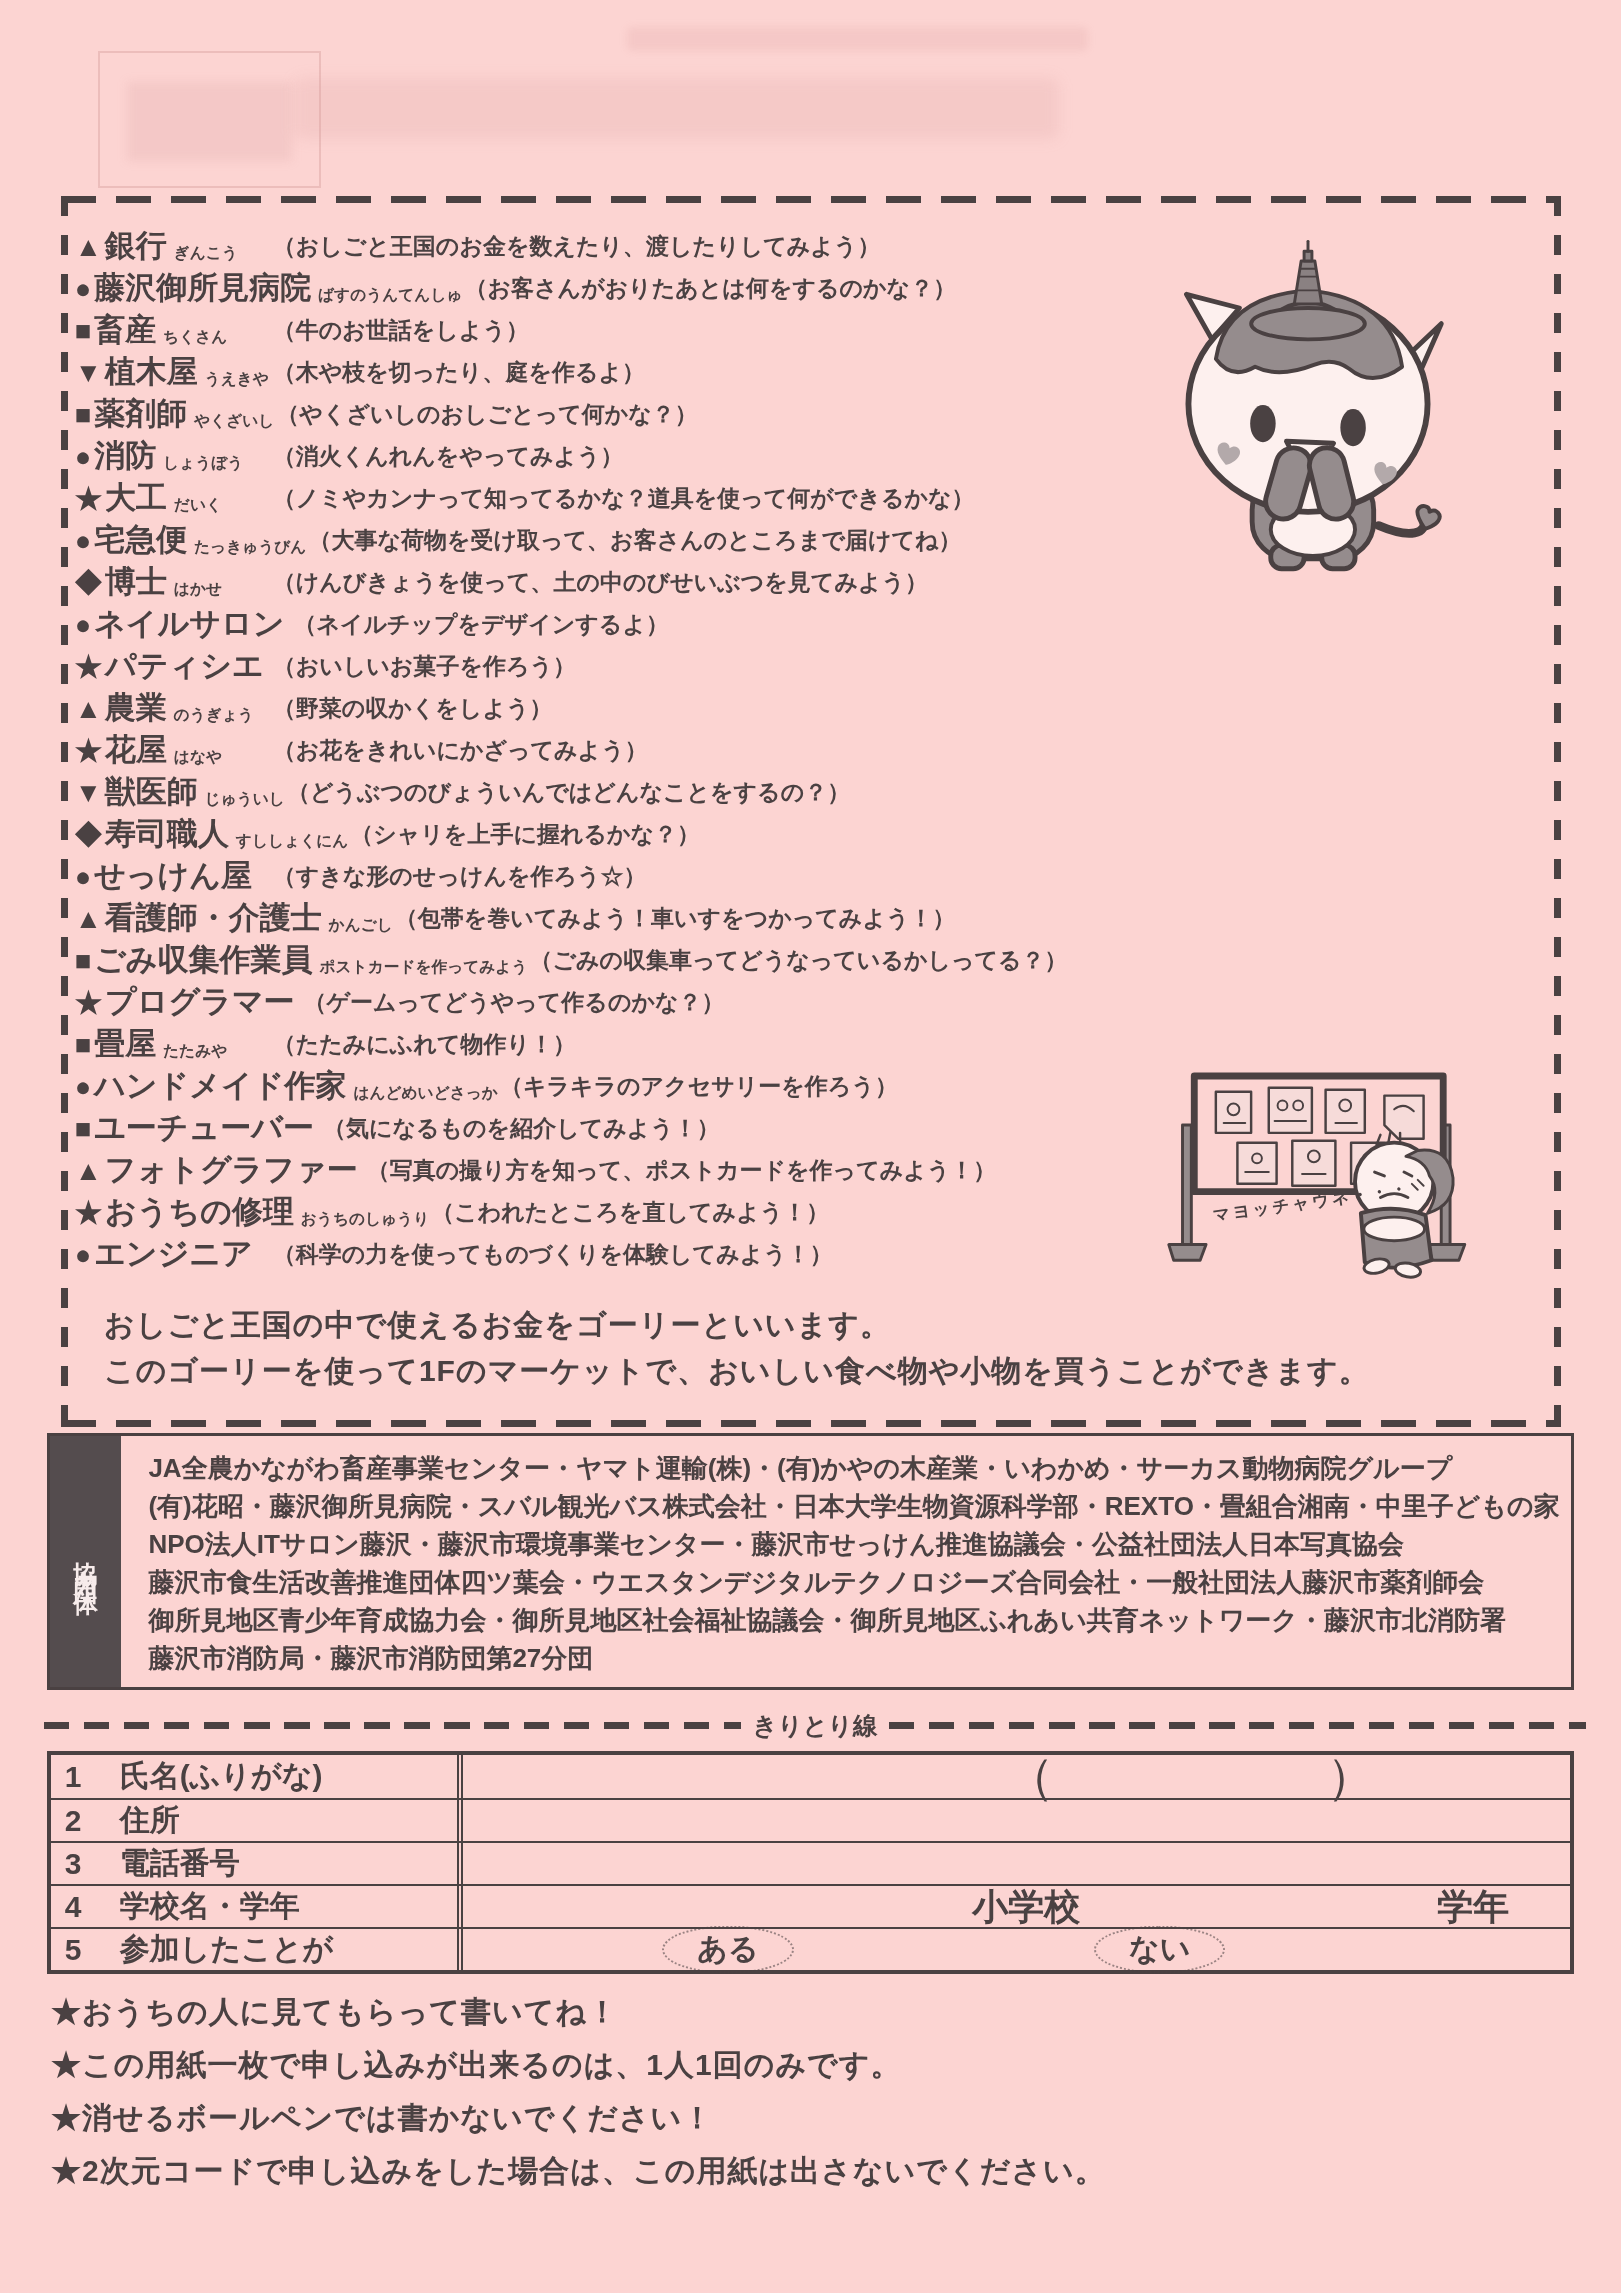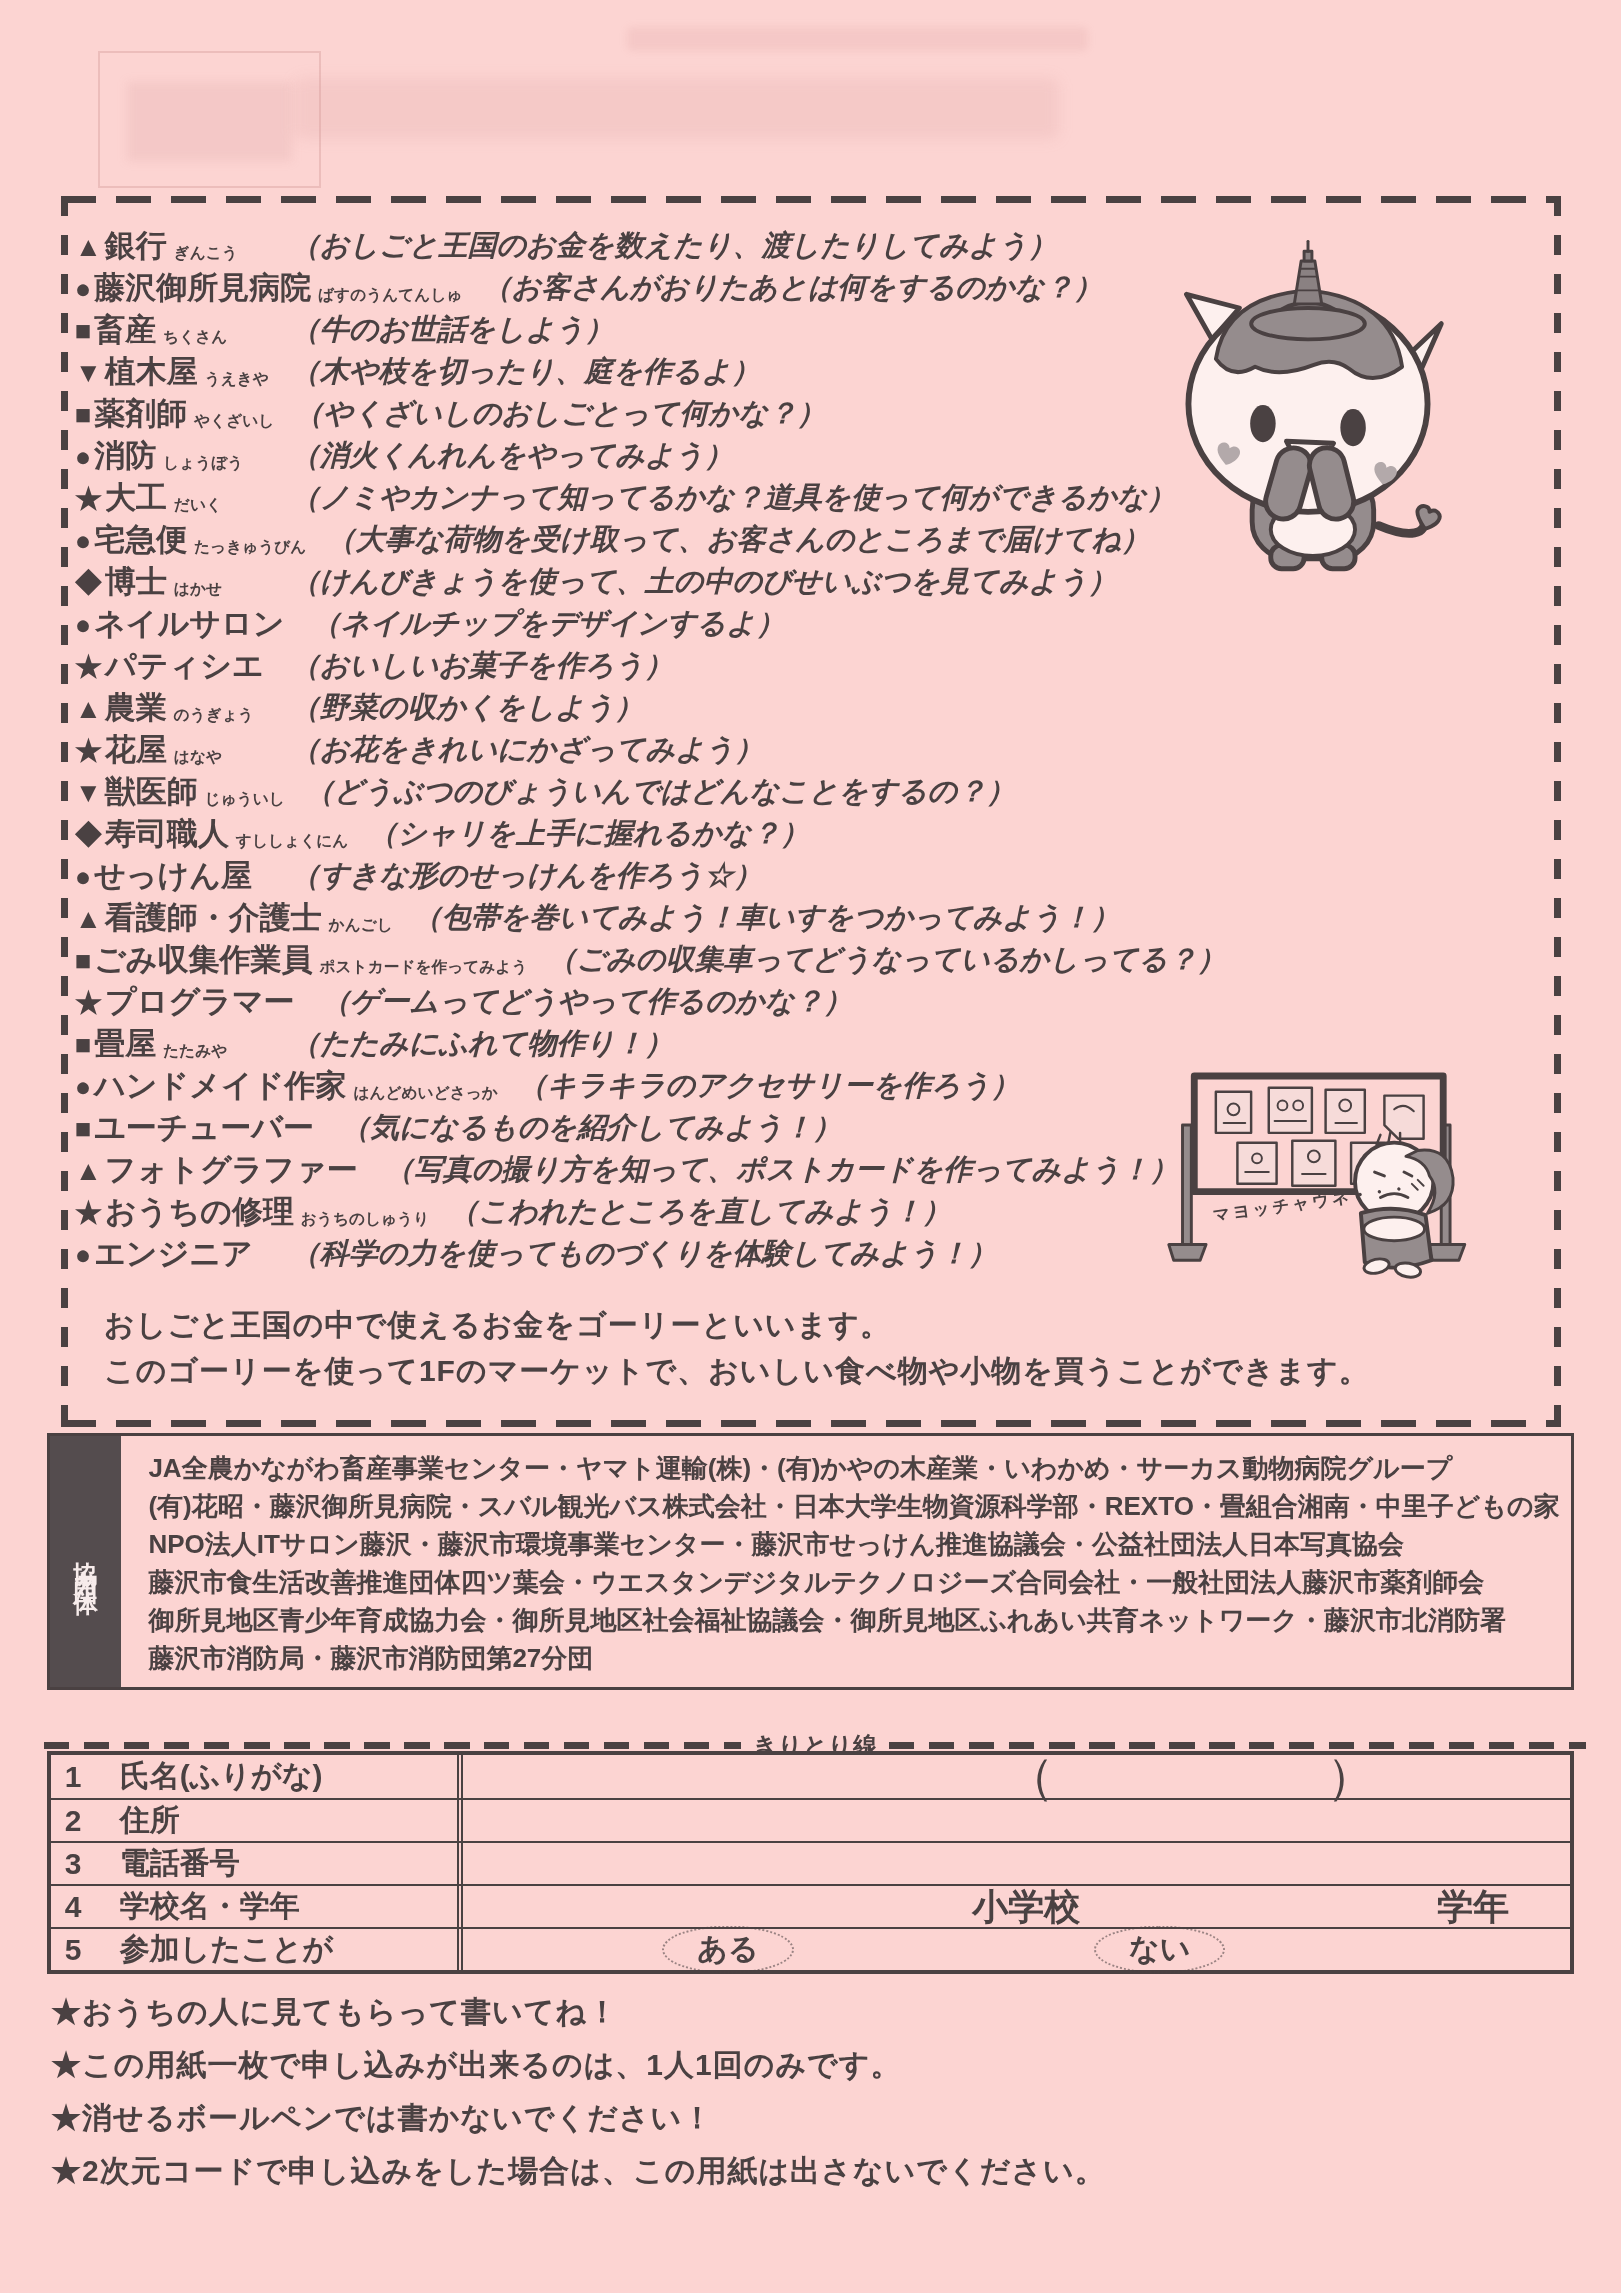--- a/index.html
+++ b/index.html
@@ -30,33 +30,33 @@
   .dash-v{width:6.9px;top:0;bottom:0;background:repeating-linear-gradient(180deg,var(--ink) 0 19.6px,transparent 19.6px 39px);}
   .dash-v.left{left:0;}
   .dash-v.right{right:0;}
 
   .job-list{position:absolute;left:13.7px;top:29px;right:9.8px;overflow:visible;}
   .job-row{height:42px;display:flex;align-items:center;white-space:nowrap;}
   .job-head{display:inline-flex;align-items:baseline;min-width:196px;}
   .sym{font-size:27.4px;line-height:1;margin-right:2.9px;}
   .jname{font-size:31px;letter-spacing:0px;}
   .furi{font-size:15.7px;margin-left:6.9px;position:relative;top:2px;}
-  .jdesc{font-size:29px;margin-left:20px;font-style:italic;}
+  .jdesc{font-size:23px;margin-left:2px;}
 
   .gory-note{position:absolute;left:43px;top:1106px;font-size:30px;line-height:46px;letter-spacing:1px;}
 
   
   .supbox{position:absolute;left:47px;top:1433px;width:1527px;height:257px;border:3.9px solid var(--ink);background:var(--paper);display:flex;}
   .supbar{width:71px;background:#544c4e;color:#f7eceb;display:flex;align-items:center;justify-content:center;}
   .supbar span{writing-mode:vertical-rl;text-orientation:upright;font-size:24.5px;letter-spacing:9.8px;}
   .suplines{padding:12.7px 9.8px 0 27.4px;overflow:hidden;border-radius:25px;}
   .sup-line{font-size:26px;line-height:38px;white-space:nowrap;letter-spacing:0px;}
 
   
-  .cutline{position:absolute;left:44px;right:35px;top:1709px;display:flex;align-items:center;margin-top:20px;}
+  .cutline{position:absolute;left:44px;right:35px;top:1709px;display:flex;align-items:center;}
   .cut-dash{flex:1;height:6.9px;background:repeating-linear-gradient(90deg,var(--ink) 0 25.5px,transparent 25.5px 40px);}
   .cut-label{font-size:24.5px;margin:0 11.8px;white-space:nowrap;}
 
   
   .form{position:absolute;left:47px;top:1751px;width:1527px;border:4.9px solid var(--ink);background:var(--paper);}
   .f-row{display:flex;height:43px;border-top:2.9px solid var(--ink);}
   .f-row:first-child{border-top:none;}
   .f-label{width:412px;border-right:6.9px double var(--ink);display:flex;align-items:center;font-size:30px;white-space:nowrap;overflow:hidden;}
   .f-no{margin-left:13.7px;width:55px;font-size:30px;}
   .f-value{flex:1;position:relative;overflow:visible;}

